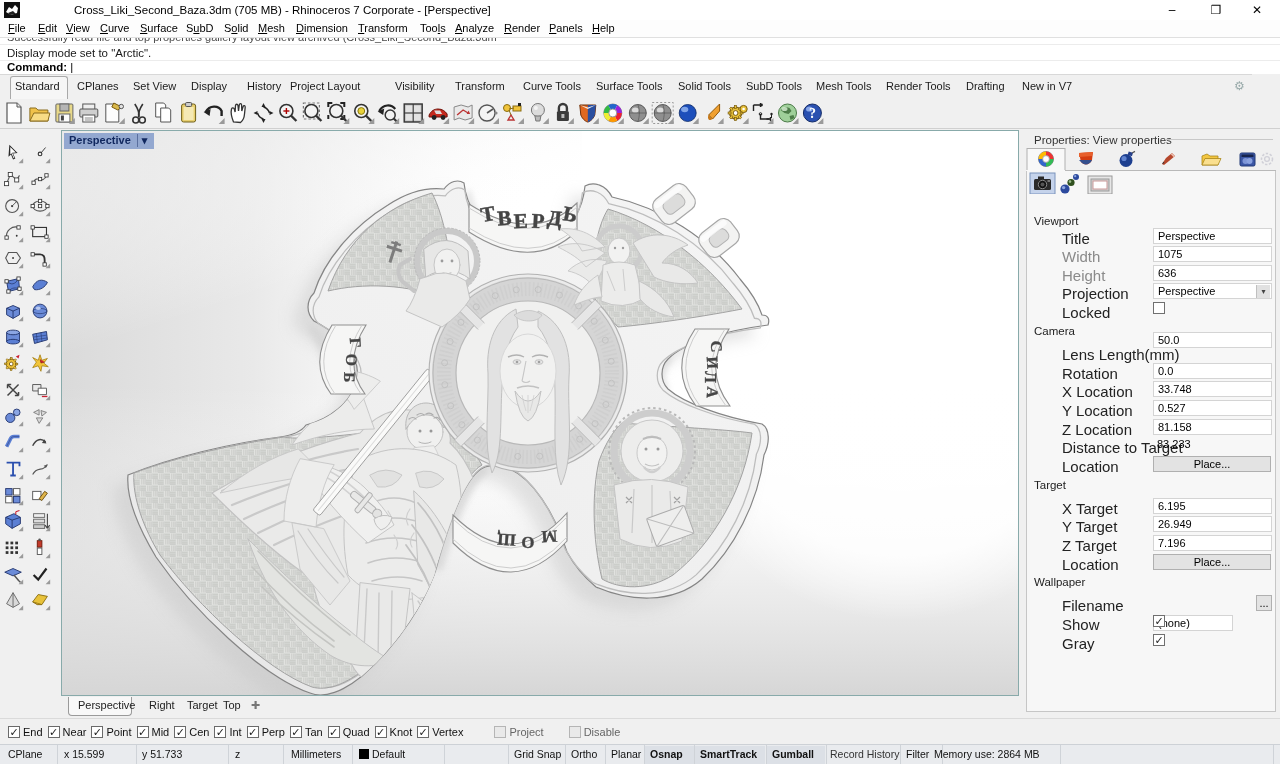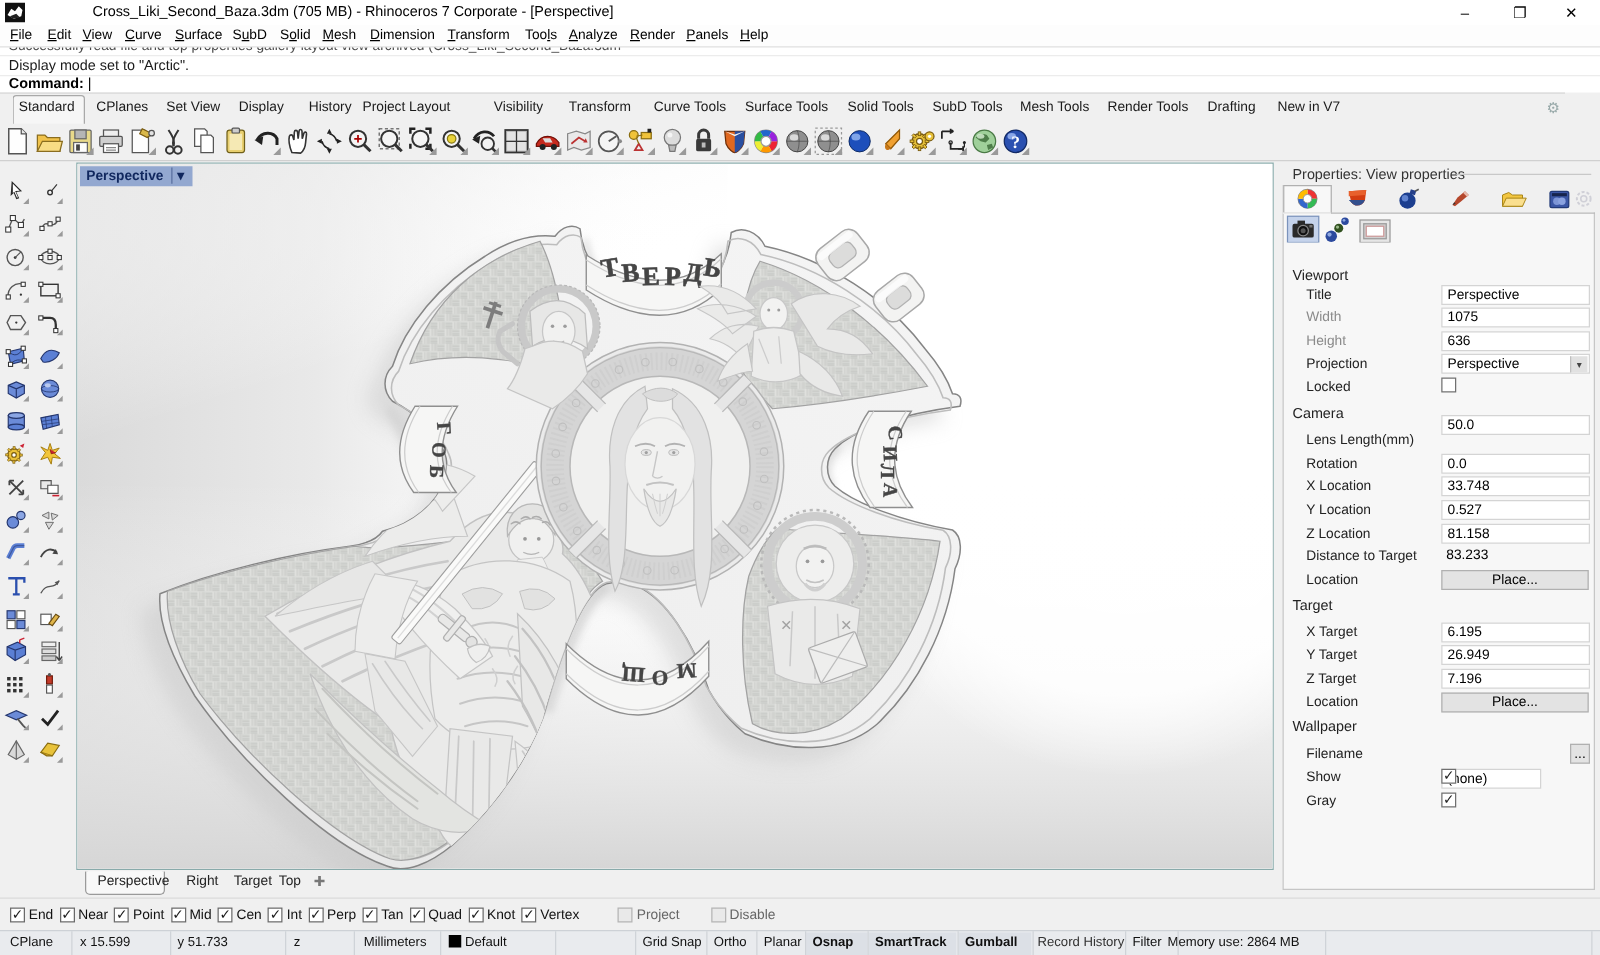--- a/index.html
+++ b/index.html
@@ -21,42 +21,42 @@
   
   #cmdwrap { left:0; top:37px; width:1280px; height:37px; background:#fff; border-top:1px solid #e0e0e0; }
   #histclip { left:0; top:0px; width:1280px; height:7px; overflow:hidden; border-bottom:1px solid #ececec; }
   #histclip div { position:absolute; top:-7px; left:7px; color:#4a4a4a; font-size:11px; }
   #hist2 { left:7px; top:9px; color:#1a1a1a; font-size:11.5px; }
   #cmdline { left:7px; top:23px; font-size:11.5px; font-weight:bold; }
   #cmdline .cur { font-weight:normal; color:#000; }
   #cmdsep { left:0; top:22px; width:1280px; height:1px; background:#ececec; }
 
   
-  #tabrow { left:0; top:74px; width:1252px; height:25px; background:#f0f0f0; border-top:1px solid #d8d8d8;text-align:right; }
+  #tabrow { left:0; top:74px; width:1252px; height:25px; background:#f0f0f0; border-top:1px solid #d8d8d8; }
   .ttab { position:absolute; top:5px; font-size:11px; color:#1a1a1a; }
   #acttab { position:absolute; left:10px; top:1px; width:58px; height:24px; background:#f6f6f6; border:1px solid #a9a9a9; border-bottom:none; border-radius:3px 3px 0 0; }
   #tgear { position:absolute; right:4px; top:4px; width:14px; height:14px; color:#9aa; font-size:12px; }
 
   
   #iconrow { left:0; top:99px; width:1280px; height:30px; background:#f0f0f0; border-bottom:1px solid #d0d0d0; }
 
   
   #sidebar { left:0; top:130px; width:60px; height:567px; background:#f0f0f0; }
 
   
   #viewport { left:61px; top:130px; width:958px; height:566px; background:#fff; border:1px solid #8aa; }
   #vplabel { left:2px; top:2px; height:16px; background:#93a8d0; color:#10275e; font-weight:bold; font-size:11px; padding:1px 3px 0 5px; }
   #vplabel .sep { display:inline-block; border-left:1px solid #5a6f9e; margin:0 0 0 6px; padding:0 4px; }
 
   
   #rpanel { left:1020px; top:130px; width:260px; height:582px; background:#f0f0f0; }
   #rptitle { left:14px; top:4px; font-size:11.5px; color:#333; }
   #rpbox { position:absolute; left:6px; top:18px; width:250px; height:564px; border:1px solid #c6c6c6; background:#f7f7f7; }
   .sechdr { position:absolute; left:14px; font-size:11.5px; color:#222; }
-  .rlbl { position:absolute; left:25px; font-size:11px; color:#222; }
+  .rlbl { position:absolute; left:42px; font-size:15px; color:#222; }
   .rlbl.gray { color:#8a8a8a; }
   .rval { position:absolute; left:133px; width:119px; height:16px; background:#fff; border:1px solid #d4d4d4; font-size:11px; padding:1px 0 0 4px; }
   .rval.noborder { background:transparent; border:none; }
   .rbtn { position:absolute; left:133px; width:118px; height:16px; background:#e3e3e3; border:1px solid #b0b0b0; font-size:11px; text-align:center; padding-top:1px; }
   .cbx { position:absolute; left:133px; width:12px; height:12px; border:1px solid #707070; background:#fff; font-size:11px; line-height:11px; text-align:center; color:#222; }
 
   
   #vtabs { left:61px; top:697px; width:959px; height:21px; background:#f0f0f0; }
   .vtab { position:absolute; top:2px; font-size:11px; color:#222; }
   #vtact { position:absolute; left:7px; top:0px; width:64px; height:19px; background:#f8f8f8; border:1px solid #9a9a9a; border-top:none; border-radius:0 0 4px 4px; }

